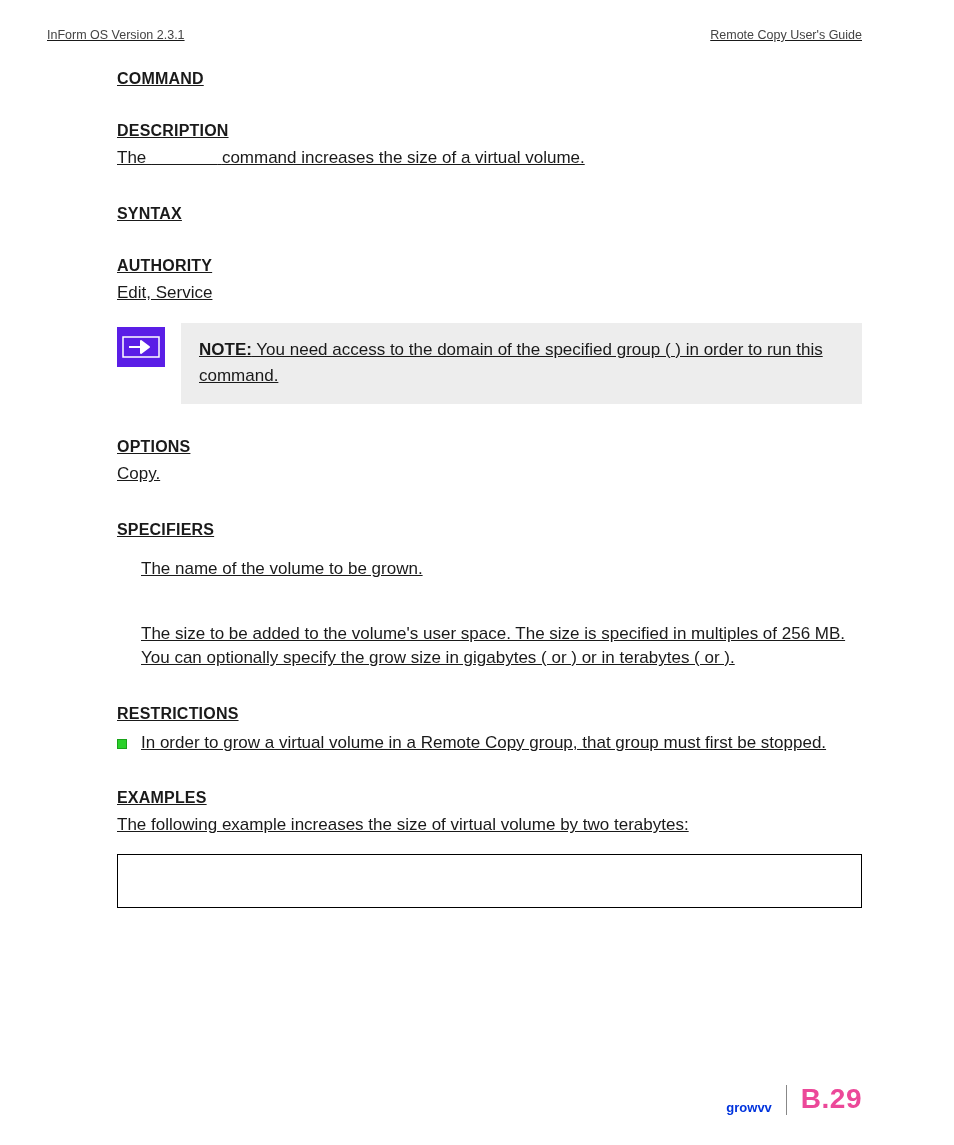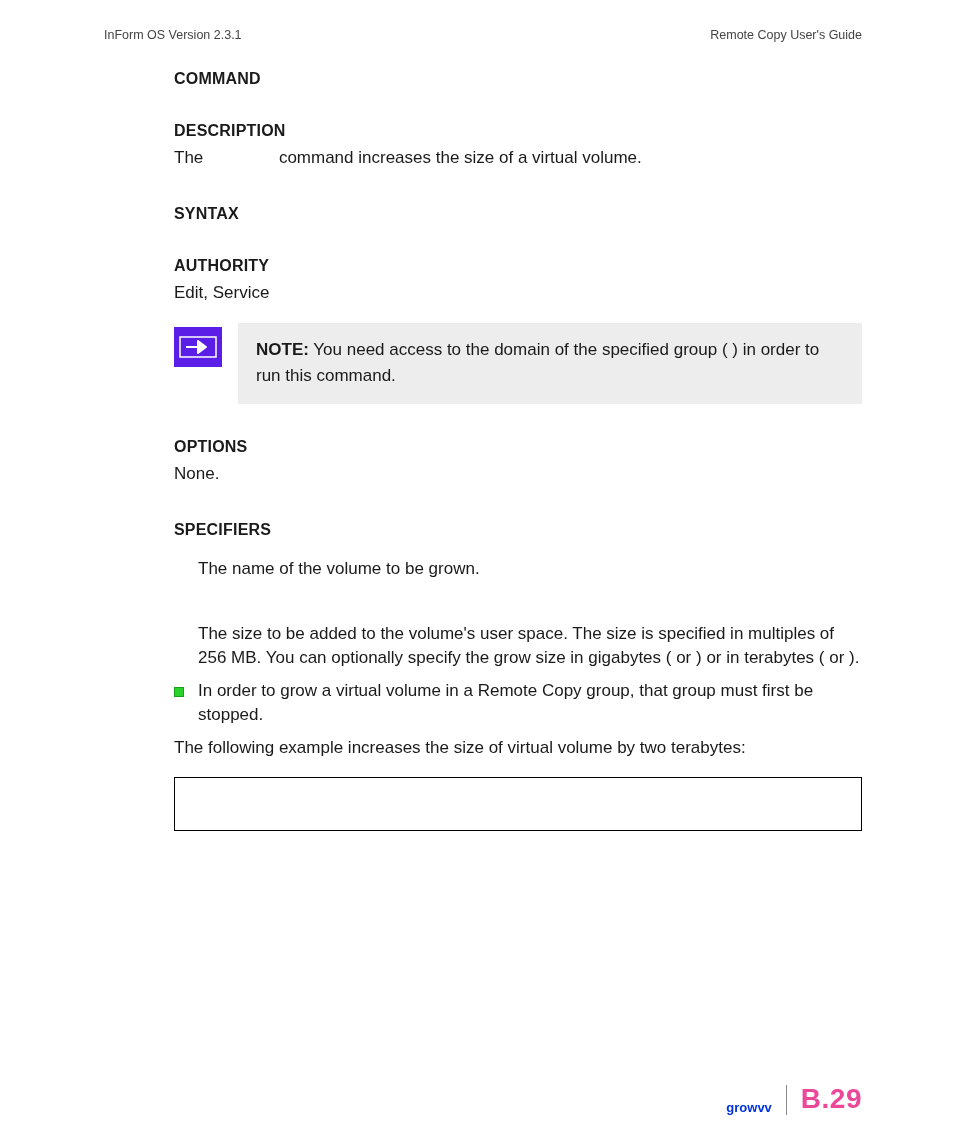--- a/index.html
+++ b/index.html
@@ -5,24 +5,25 @@
   body {
     margin: 0;
     padding: 0;
     font-family: "Segoe UI", "Helvetica Neue", Arial, sans-serif;
     font-size: 17px;
     color: #1a1a1a;
     background: #fff;
     width: 954px;
   }
   .page {
-    padding: 28px 92px 30px 104px;
+    padding: 28px 92px 30px 47px;
     box-sizing: border-box;
     position: relative;
     min-height: 1145px;
+    text-decoration: underline;
   }
   .hdr-row {
     display: flex;
     justify-content: space-between;
     font-size: 12.5px;
     color: #444;
     margin-bottom: 28px;
   }
   .content {
     margin-left: 70px;
@@ -153,33 +154,35 @@
           <rect x="2" y="2" width="36" height="20" fill="none" stroke="#fff" stroke-width="1.5"></rect>
           <path d="M 8 12 L 26 12 M 20 6 L 28 12 L 20 18 Z" fill="#fff" stroke="#fff" stroke-width="2" stroke-linejoin="round"></path>
         </svg>
       </div>
       <div class="note-box">
         <b>NOTE:</b><span> You need access to the domain of the specified group (                             ) in order to run this command.</span>
       </div>
     </div>
 
     <div class="sect-head">OPTIONS</div>
-    <div class="body-text">None.</div>
+    <div class="body-text">Copy.</div>
 
     <div class="sect-head">SPECIFIERS</div>
 
     <div class="spec-indent body-text">The name of the volume to be grown.</div>
     <div class="spec-indent body-text" style="margin-top:40px;">The size to be added to the volume's user space. The size is specified in multiples of 256 MB. You can optionally specify the grow size in gigabytes (   or   ) or in terabytes (   or   ).</div>
 
+    <div class="sect-head">RESTRICTIONS</div>
 
     <div class="bullet-item">
       <div class="bullet-sq"></div>
       <div class="bullet-text">In order to grow a virtual volume in a Remote Copy group, that group must first be stopped.</div>
     </div>
 
+    <div class="sect-head">EXAMPLES</div>
     <div class="body-text">The following example increases the size of virtual volume          by two terabytes:</div>
 
     <div class="example-box"></div>
 
   </div>
 
   <div class="footer">
     <span class="footer-cmd">growvv</span>
     <div class="footer-sep"></div>
     <span class="footer-page">B.29</span>

